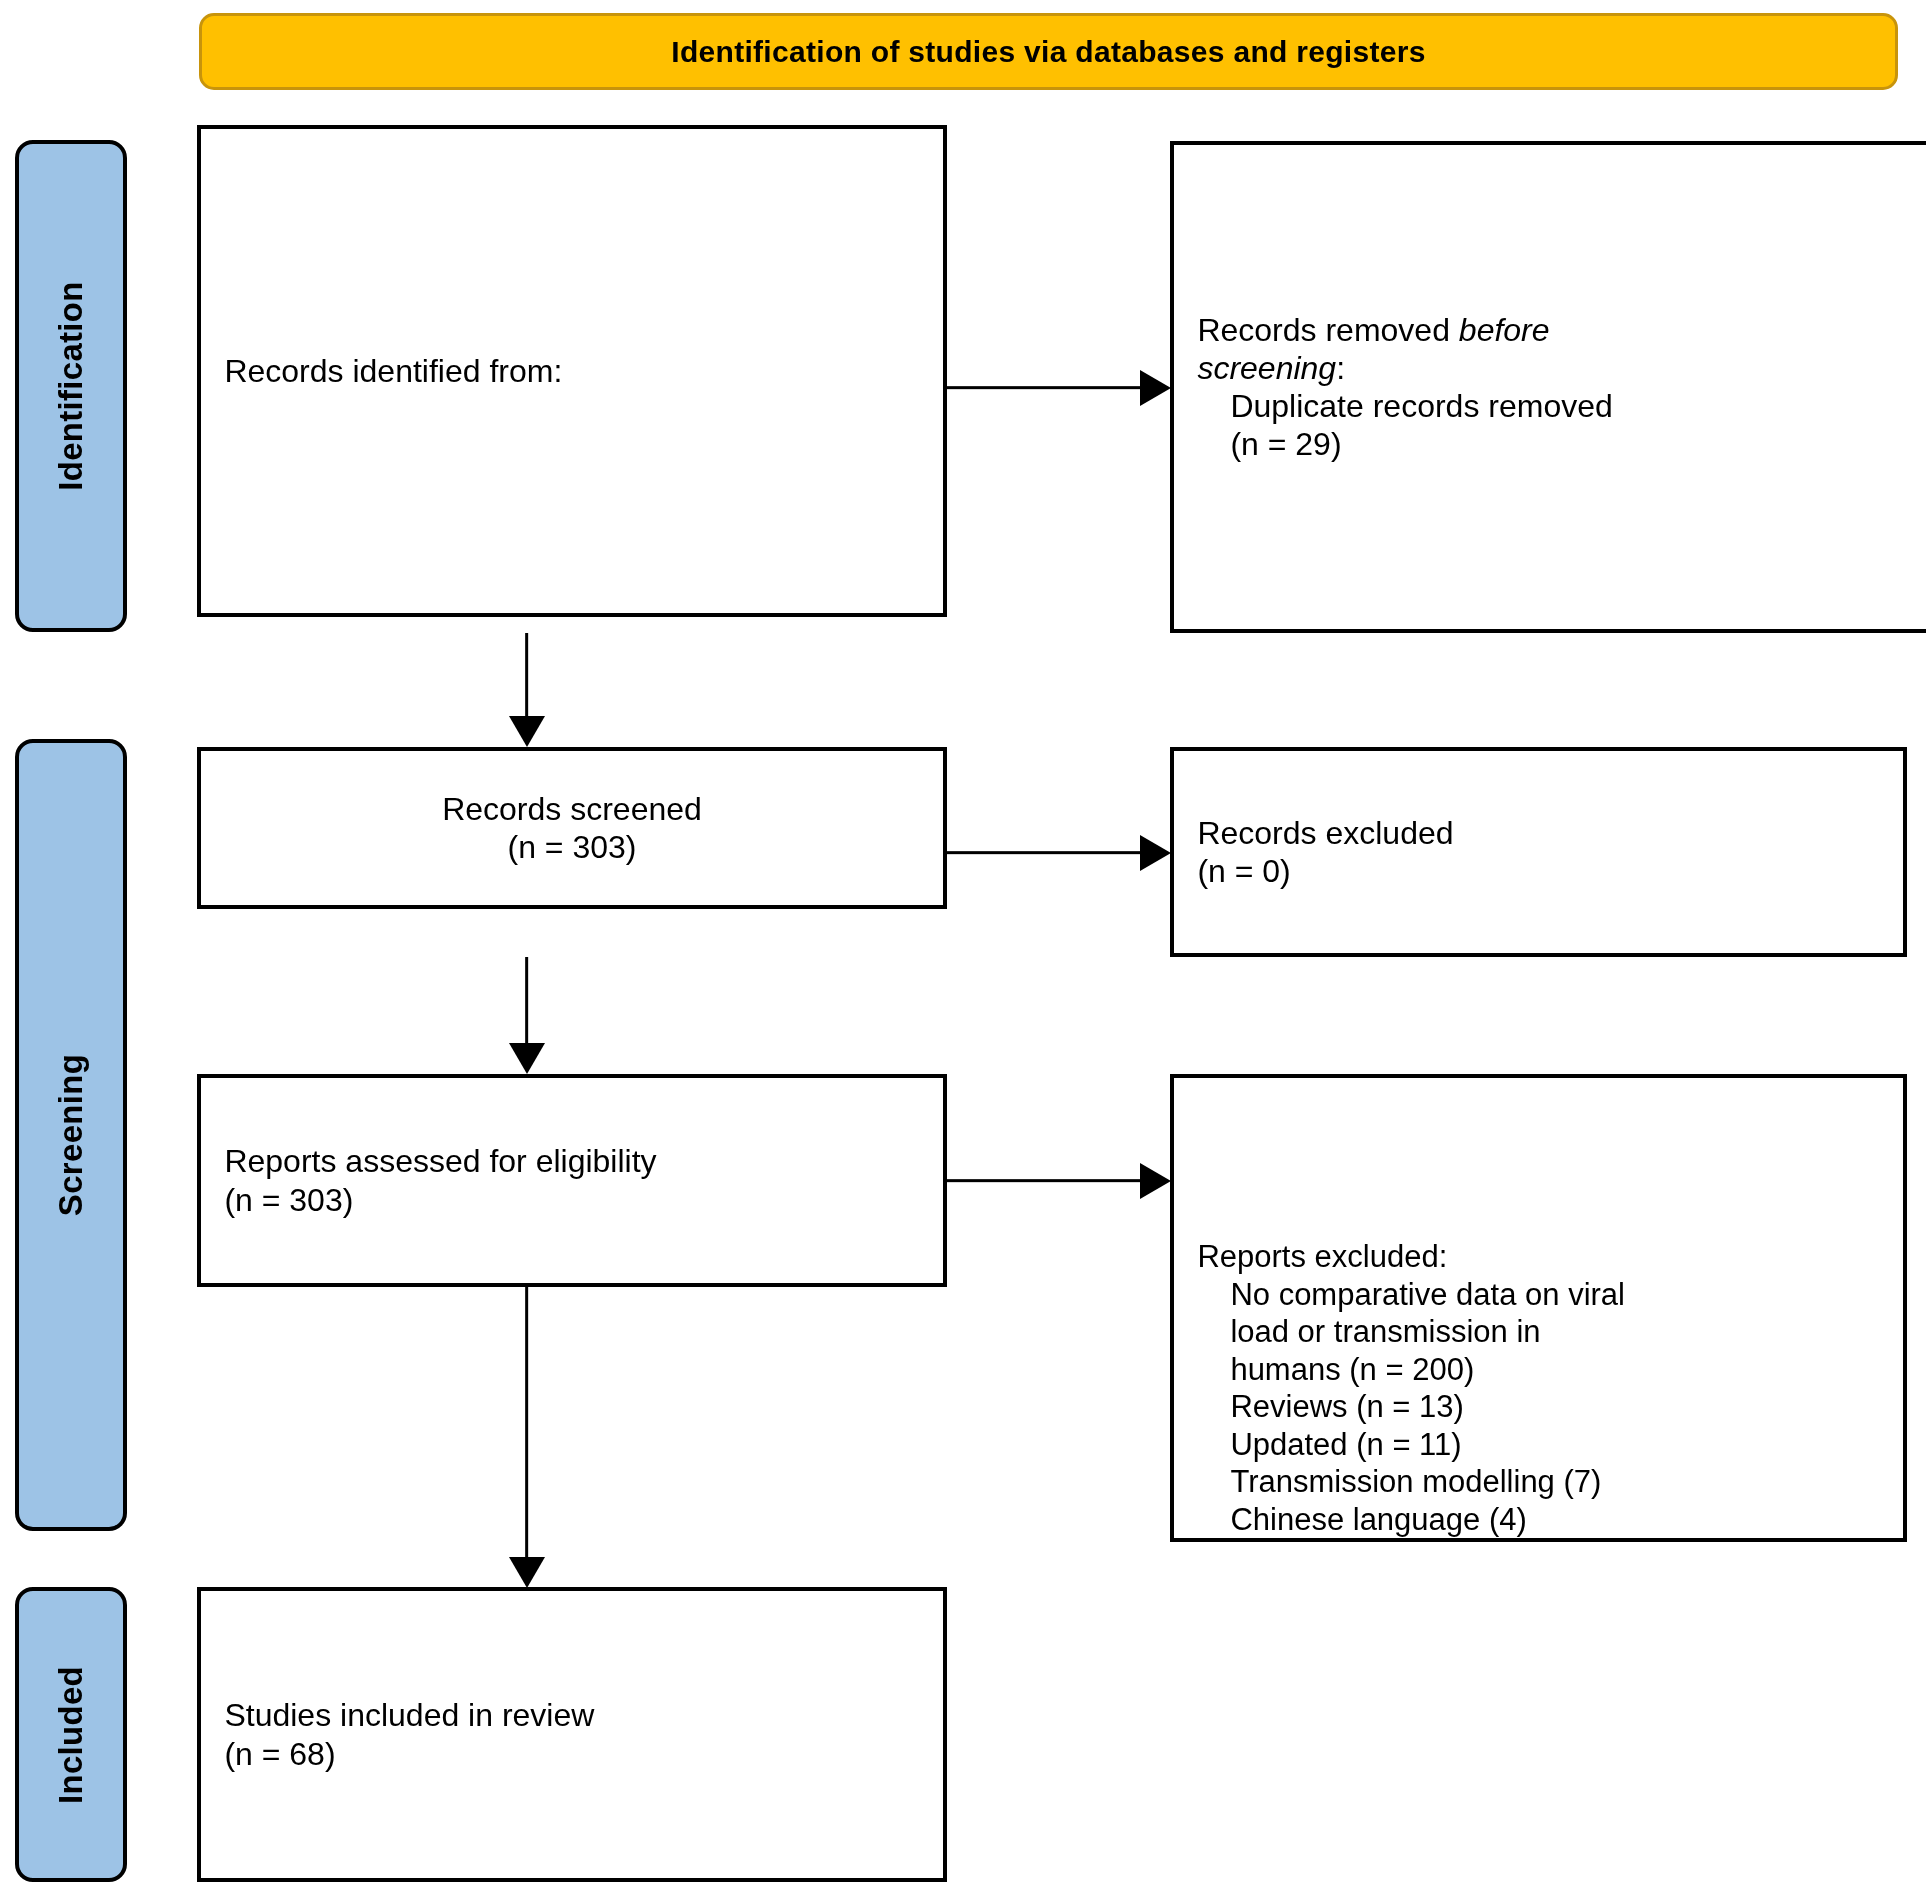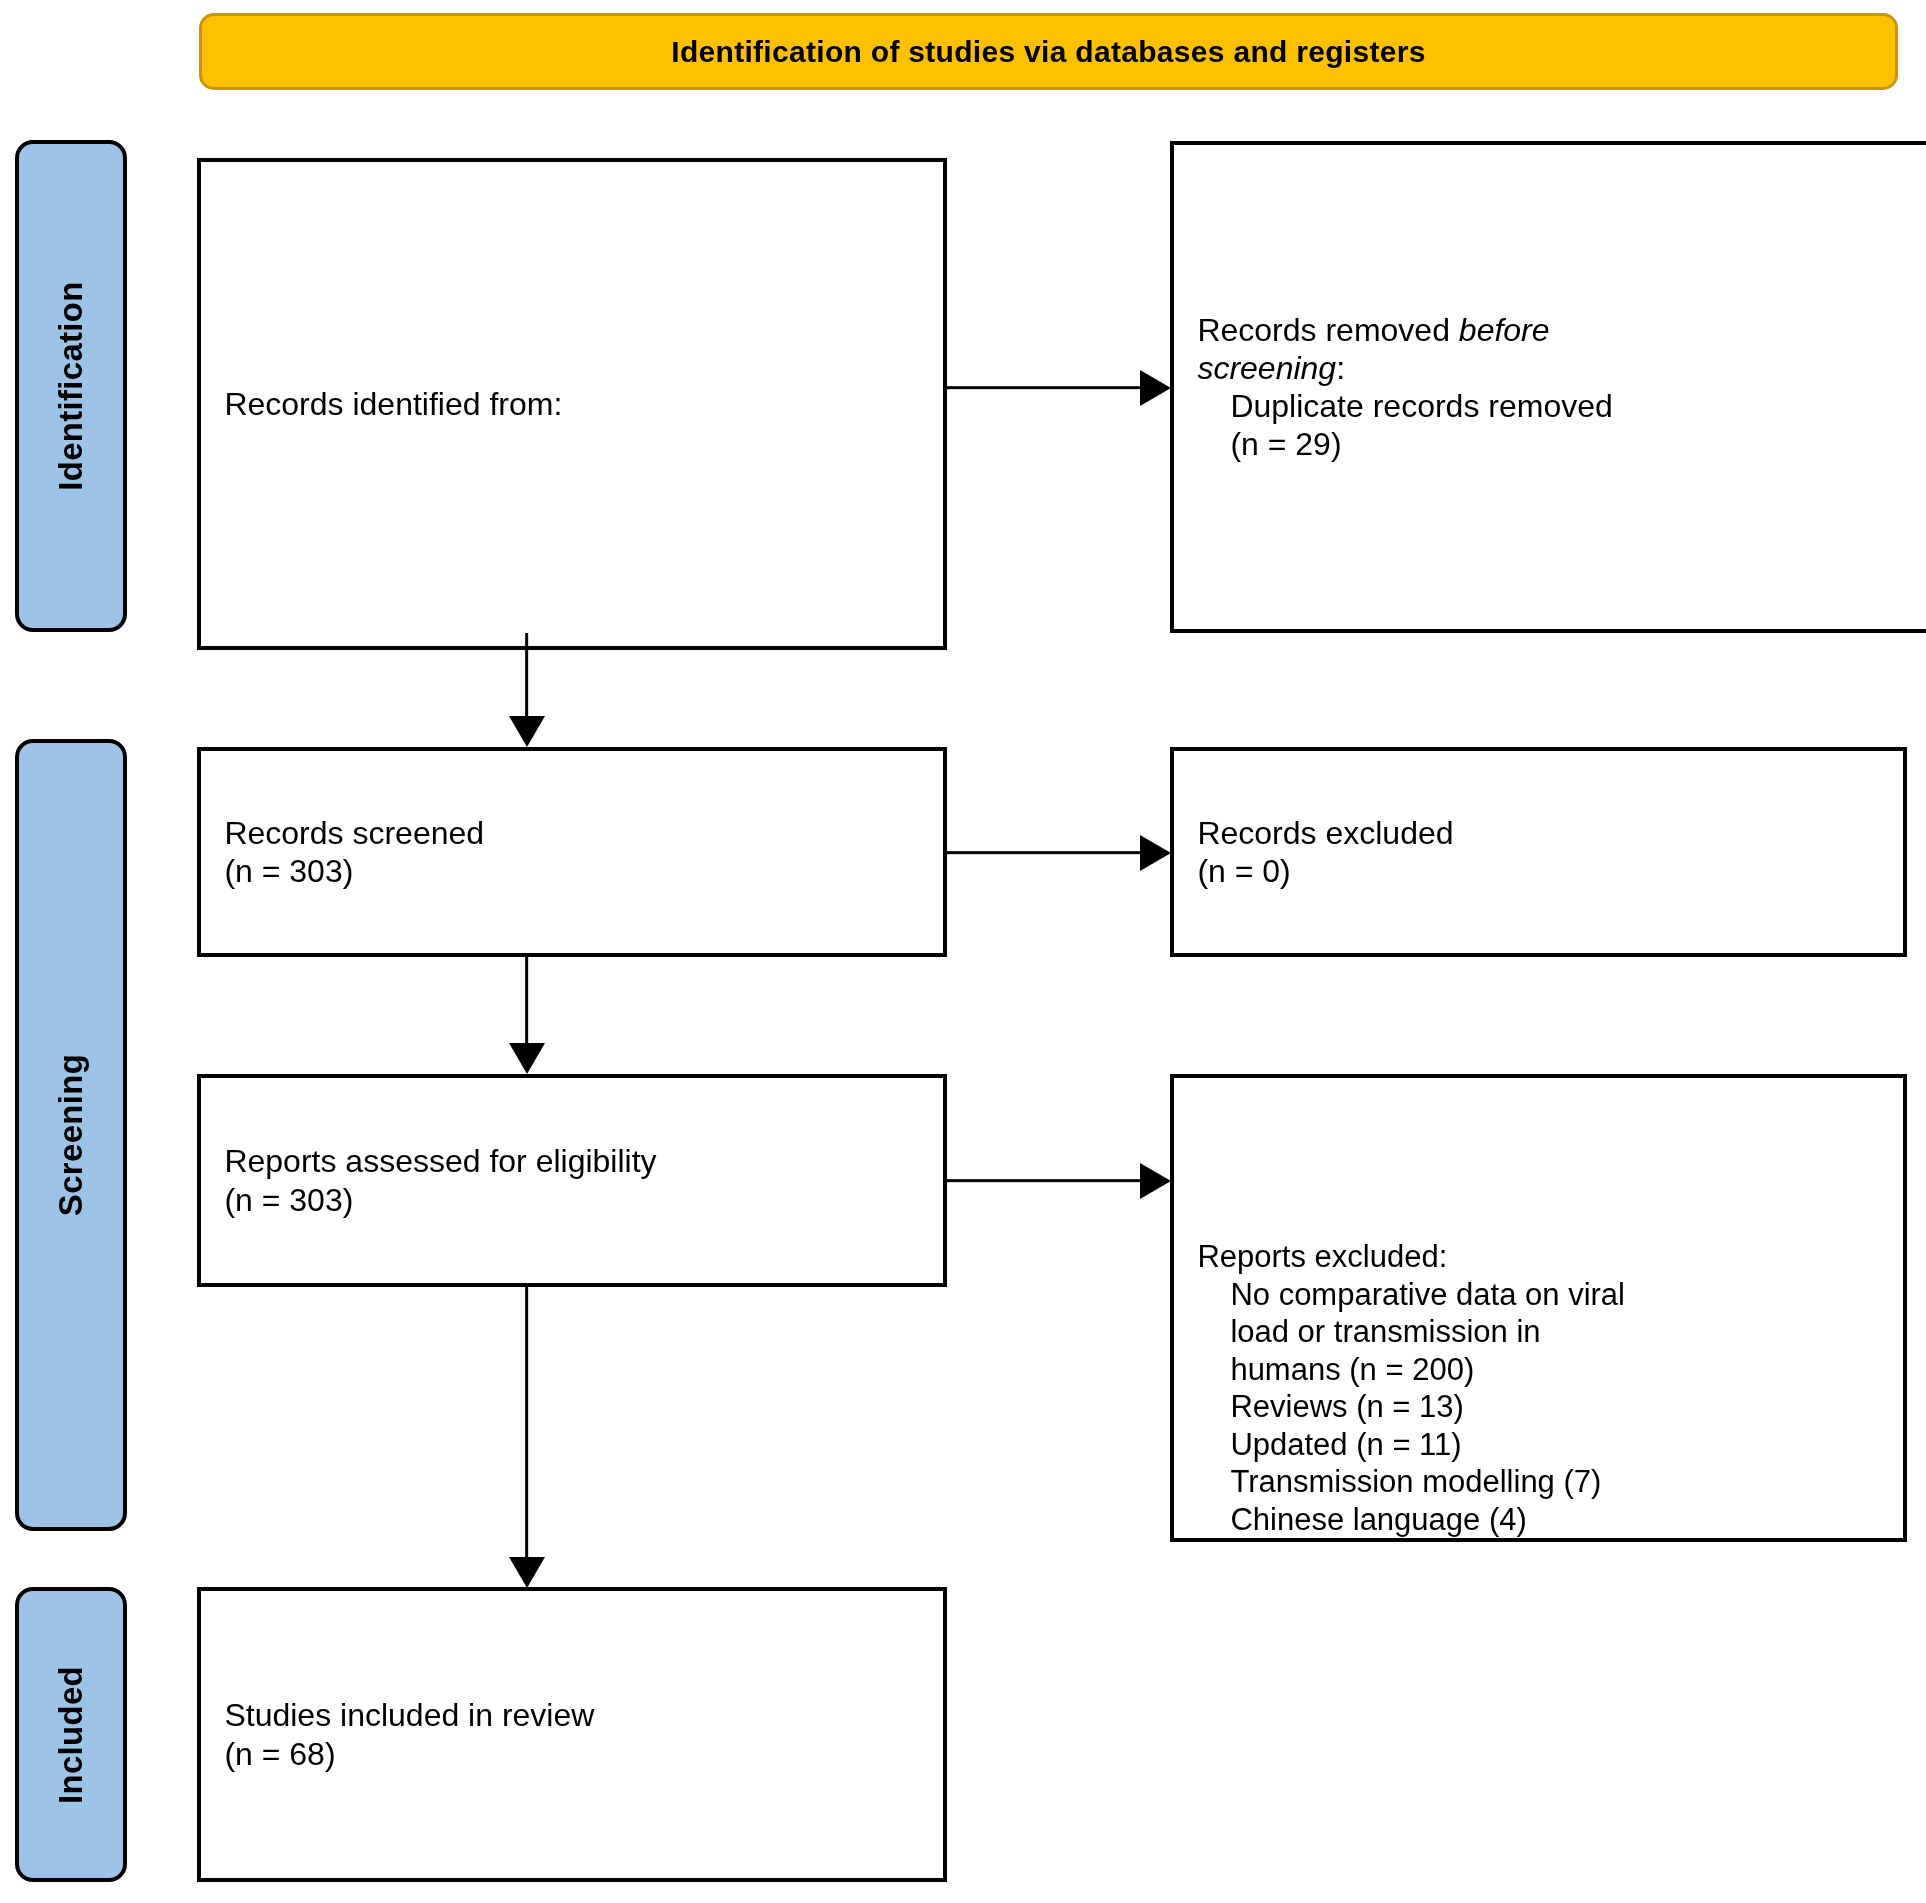--- a/index.html
+++ b/index.html
@@ -79,23 +79,23 @@
   }
   .flow-box .line {
     font-size: 32px;
     line-height: 1.19;
     color: #000000;
     white-space: pre-wrap;
   }
   .flow-box .line.indent  { padding-left: 33px; }
   .flow-box .line .em     { font-style: italic; }
 
-  #box-identified      { left: 197px;  top: 158px;  width: 750px; height: 492px; }
+  #box-identified      { left: 197px;  top: 125px;  width: 750px; height: 492px; }
   #box-removed         { left: 1170px; top: 141px;  width: 863px; height: 492px; }
-  #box-screened        { left: 197px;  top: 747px; width: 750px; height: 210px; }
+  #box-screened        { left: 197px;  top: 747px; width: 750px; height: 162px; text-align: center; }
   #box-records-excl    { left: 1170px; top: 747px; width: 737px; height: 210px; }
   #box-assessed        { left: 197px;  top: 1074px; width: 750px; height: 213px; }
   #box-reports-excl    { left: 1170px; top: 1074px; width: 737px; height: 468px; }
   #box-included        { left: 197px;  top: 1587px; width: 750px; height: 295px; }
 
   #box-reports-excl { justify-content: flex-end; padding-top: 4px; }
   #box-reports-excl .line { font-size: 31px; line-height: 1.21; }
 
   
   .connector { position: absolute; }

